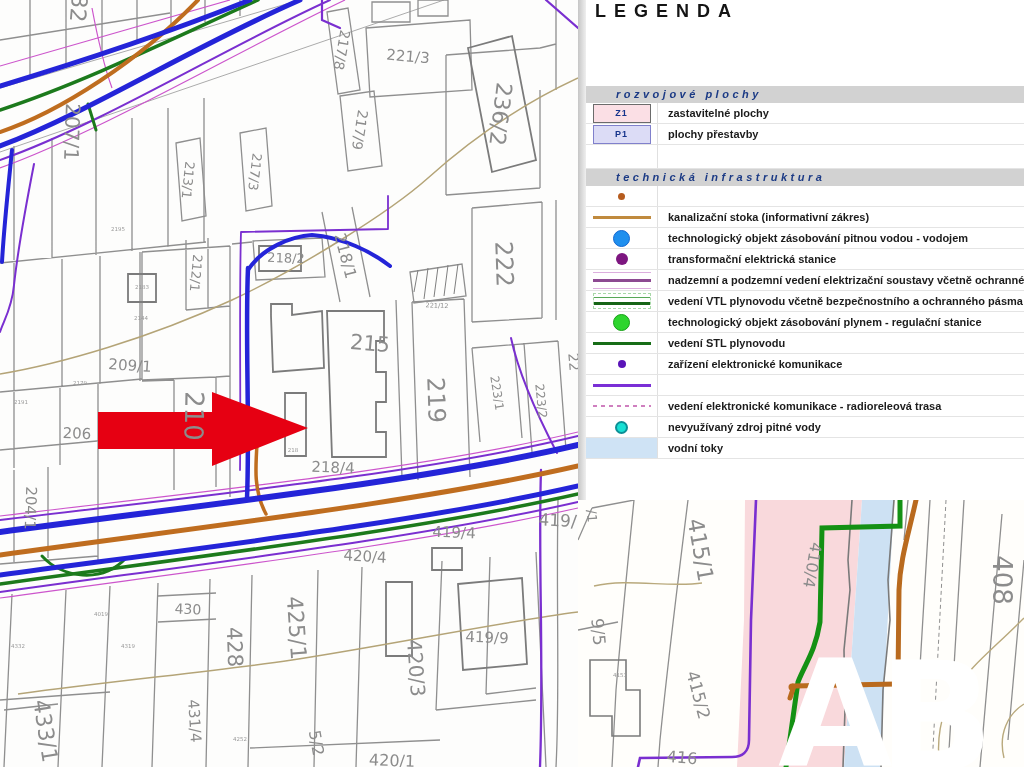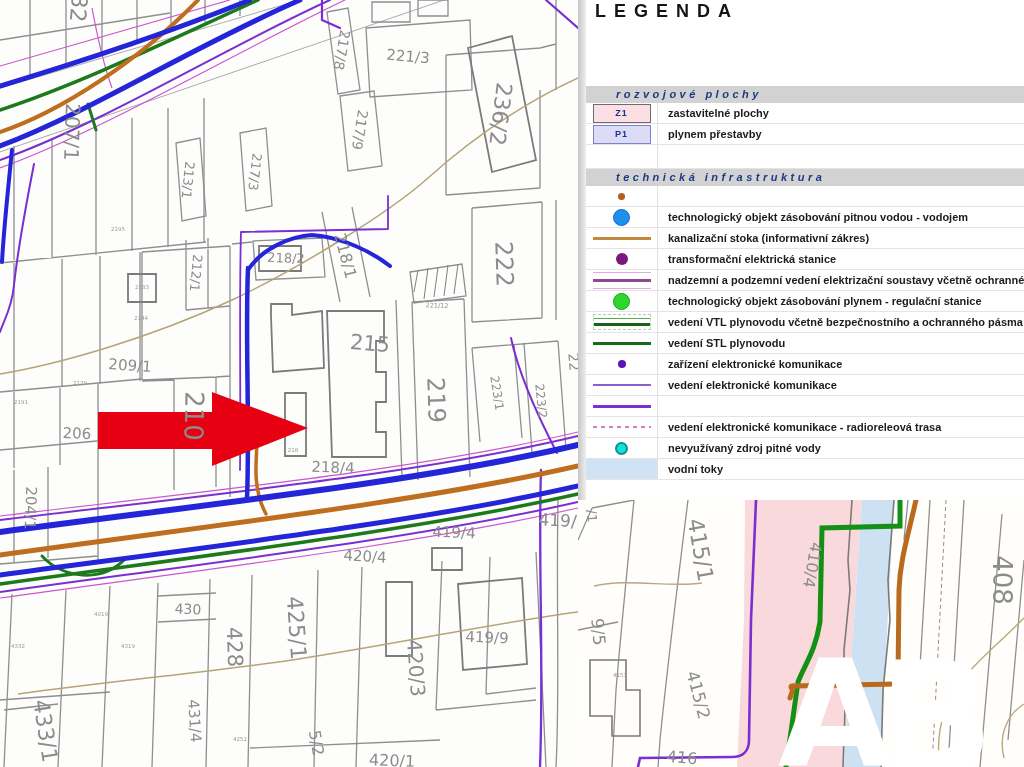--- a/index.html
+++ b/index.html
@@ -199,84 +199,78 @@
         <div class="legend-row">
           <div class="sym-cell">
             <div class="sym-area area-z1">Z1</div>
           </div>
           <div class="label-cell">zastavitelné plochy</div>
         </div>
         <div class="legend-row">
           <div class="sym-cell">
             <div class="sym-area area-p1">P1</div>
           </div>
-          <div class="label-cell">plynem přestavby</div>
+          <div class="label-cell">plochy přestavby</div>
         </div>
         <div class="legend-spacer">
           <div class="sp-cell"></div>
         </div>
         <div class="legend-bar">technická infrastruktura</div>
         <div class="legend-row">
           <div class="sym-cell">
             <div class="sym-dot dot-sewer"></div>
           </div>
         </div>
         <div class="legend-row">
           <div class="sym-cell">
+            <div class="sym-line line-sewer"></div>
+          </div>
+          <div class="label-cell">kanalizační stoka (informativní zákres)</div>
+        </div>
+        <div class="legend-row">
+          <div class="sym-cell">
             <div class="sym-dot dot-water"></div>
           </div>
           <div class="label-cell">technologický objekt zásobování pitnou vodou - vodojem</div>
         </div>
         <div class="legend-row">
           <div class="sym-cell">
-            <div class="sym-line line-sewer"></div>
-          </div>
-          <div class="label-cell">kanalizační stoka (informativní zákres)</div>
-        </div>
-        <div class="legend-row">
-          <div class="sym-cell">
             <div class="sym-dot dot-transformer"></div>
           </div>
           <div class="label-cell">transformační elektrická stanice</div>
         </div>
         <div class="legend-row">
           <div class="sym-cell">
             <div class="band-electric"></div>
           </div>
           <div class="label-cell">nadzemní a podzemní vedení elektrizační soustavy včetně ochranného pásma</div>
         </div>
         <div class="legend-row">
           <div class="sym-cell">
+            <div class="band-gas"></div>
+          </div>
+          <div class="label-cell">vedení VTL plynovodu včetně bezpečnostního a ochranného pásma</div>
+        </div>
+        <div class="legend-row">
+          <div class="sym-cell">
             <div class="sym-dot dot-gas"></div>
           </div>
           <div class="label-cell">technologický objekt zásobování plynem - regulační stanice</div>
         </div>
         <div class="legend-row">
           <div class="sym-cell">
-            <div class="band-gas"></div>
-          </div>
-          <div class="label-cell">vedení VTL plynovodu včetně bezpečnostního a ochranného pásma</div>
-        </div>
-        <div class="legend-row">
-          <div class="sym-cell">
             <div class="sym-line line-gas"></div>
           </div>
           <div class="label-cell">vedení STL plynovodu</div>
         </div>
         <div class="legend-row">
           <div class="sym-cell">
             <div class="sym-dot dot-telecom"></div>
           </div>
           <div class="label-cell">zařízení elektronické komunikace</div>
-        </div>
-        <div class="legend-row">
-          <div class="sym-cell">
-            <div class="sym-line line-telecom"></div>
-          </div>
-          <div class="label-cell">vedení elektronické komunikace</div>
         </div>
         <div class="legend-row">
           <div class="sym-cell">
             <div class="sym-line line-telecom-thick"></div>
           </div>
         </div>
         <div class="legend-row">
           <div class="sym-cell">
             <div class="sym-line dash-radio"></div>
           </div>

